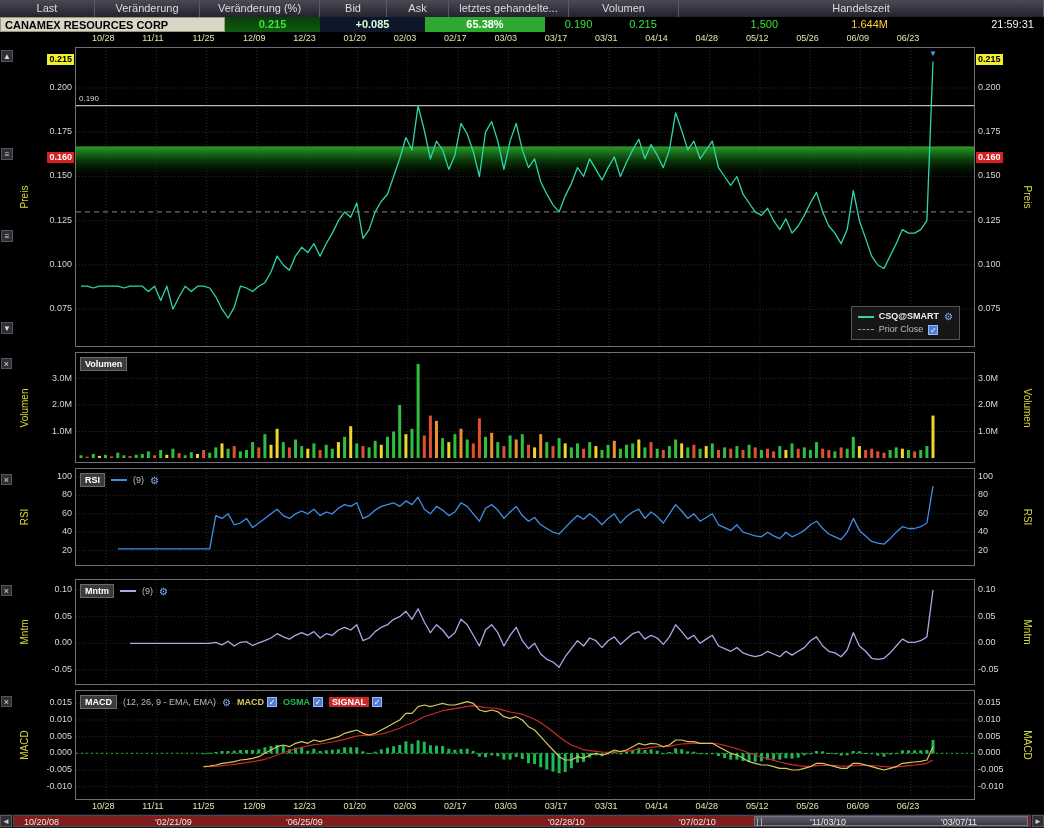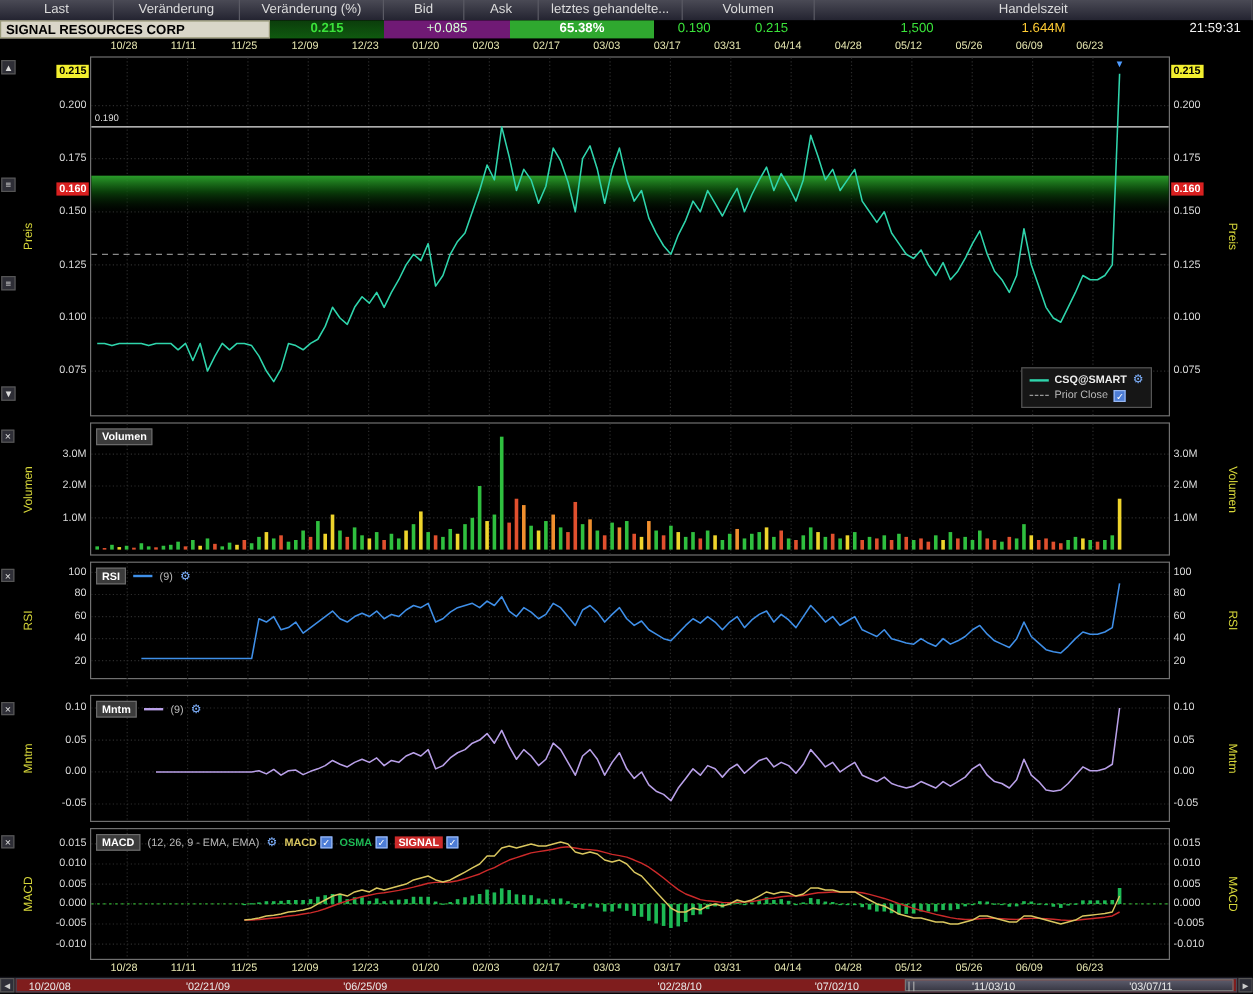--- a/index.html
+++ b/index.html
@@ -7,21 +7,21 @@
   .app{position:relative;width:1044px;height:828px;background:#000;font-family:"Liberation Sans",sans-serif;overflow:hidden;}
 
   
   .qh-labels{position:absolute;top:0;left:0;width:1044px;height:17px;display:flex;background:linear-gradient(#4a4a55,#232330);}
   .qc{height:17px;line-height:16px;font-size:11px;color:#dcdcdc;text-align:center;border-right:1px solid #5a5a64;overflow:hidden;white-space:nowrap;}
   .w0{width:225px}.w1{width:95px}.w2{width:105px}.w3{width:120px}.w4{width:67px}.w5{width:62px}.w6{width:120px}.w7{width:110px}.w8{flex:1}
   .qh-values{position:absolute;top:17px;left:0;width:1044px;height:15px;display:flex;background:#000;font-size:11px;line-height:15px;}
   .qv{height:15px;text-align:center;white-space:nowrap;overflow:hidden;}
   .qv.name{background:#d9d6c8;color:#000;text-align:left;padding-left:4px;font-weight:bold;border:1px solid #9a9a7a;}
   .qv.last{color:#3ae23a;background:linear-gradient(#0b3d0b,#0f5a0f);font-weight:bold;}
-  .qv.chg{background:#701a75;color:#d8ffd8;font-weight:normal;}
+  .qv.chg{background:#0f172a;color:#d8ffd8;font-weight:bold;}
   .qv.pct{background:#2fa82f;color:#fff;font-weight:bold;}
   .qv.bid,.qv.ask{color:#3ae23a;}
   .qv.size{color:#3ae23a;text-align:right;padding-right:16px;}
   .qv.vol{color:#ffcc33;text-align:right;padding-right:16px;}
   .qv.time{color:#f2f2f2;text-align:right;padding-right:10px;}
 
   .axisrow{position:absolute;left:0;width:855px;height:14px;}
   .xtick{position:absolute;top:1px;font-size:9px;color:#e4e4ae;white-space:nowrap;}
 
   .panel{position:absolute;left:0;width:1044px;}
@@ -69,21 +69,21 @@
     <div class="qc w1">Last</div>
     <div class="qc w2">Veränderung</div>
     <div class="qc w3">Veränderung (%)</div>
     <div class="qc w4">Bid</div>
     <div class="qc w5">Ask</div>
     <div class="qc w6">letztes gehandelte...</div>
     <div class="qc w7">Volumen</div>
     <div class="qc w8">Handelszeit</div>
   </div>
   <div class="qh-values">
-    <div class="qv name w0">SIGNAL RESOURCES CORP</div>
+    <div class="qv name w0">CANAMEX RESOURCES CORP</div>
     <div class="qv last w1">0.215</div>
     <div class="qv chg w2">+0.085</div>
     <div class="qv pct w3">65.38%</div>
     <div class="qv bid w4">0.190</div>
     <div class="qv ask w5">0.215</div>
     <div class="qv size w6">1,500</div>
     <div class="qv vol w7">1.644M</div>
     <div class="qv time w8">21:59:31</div>
   </div>
 

